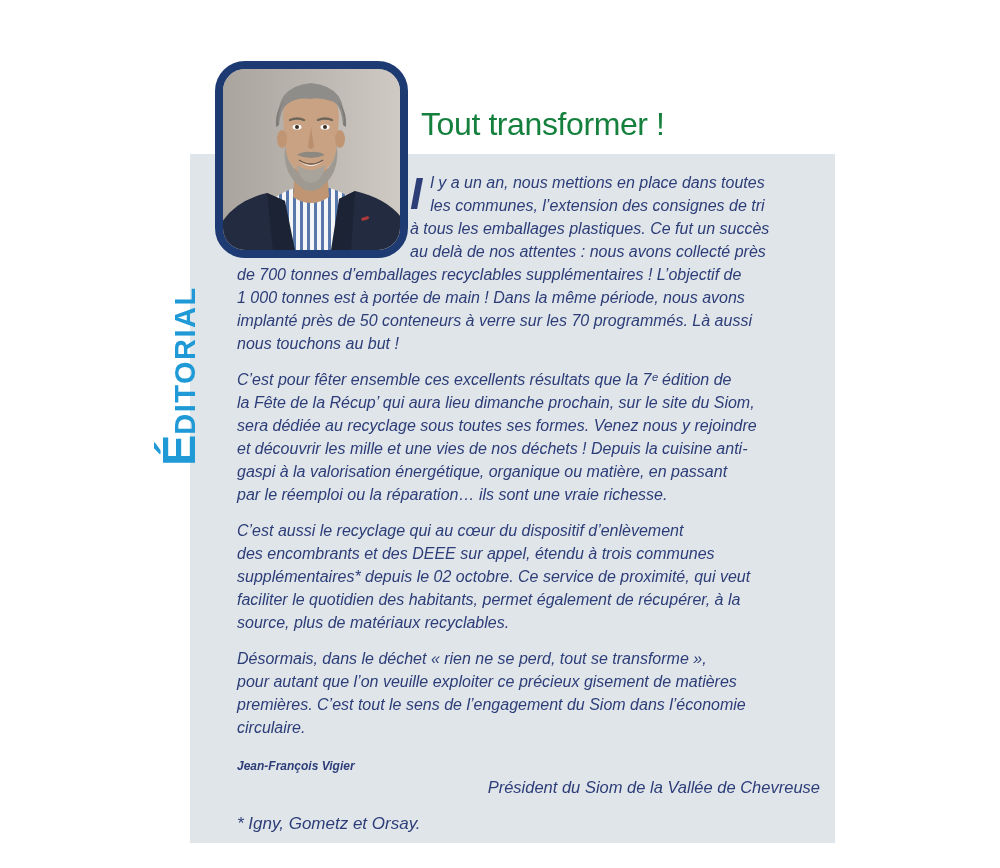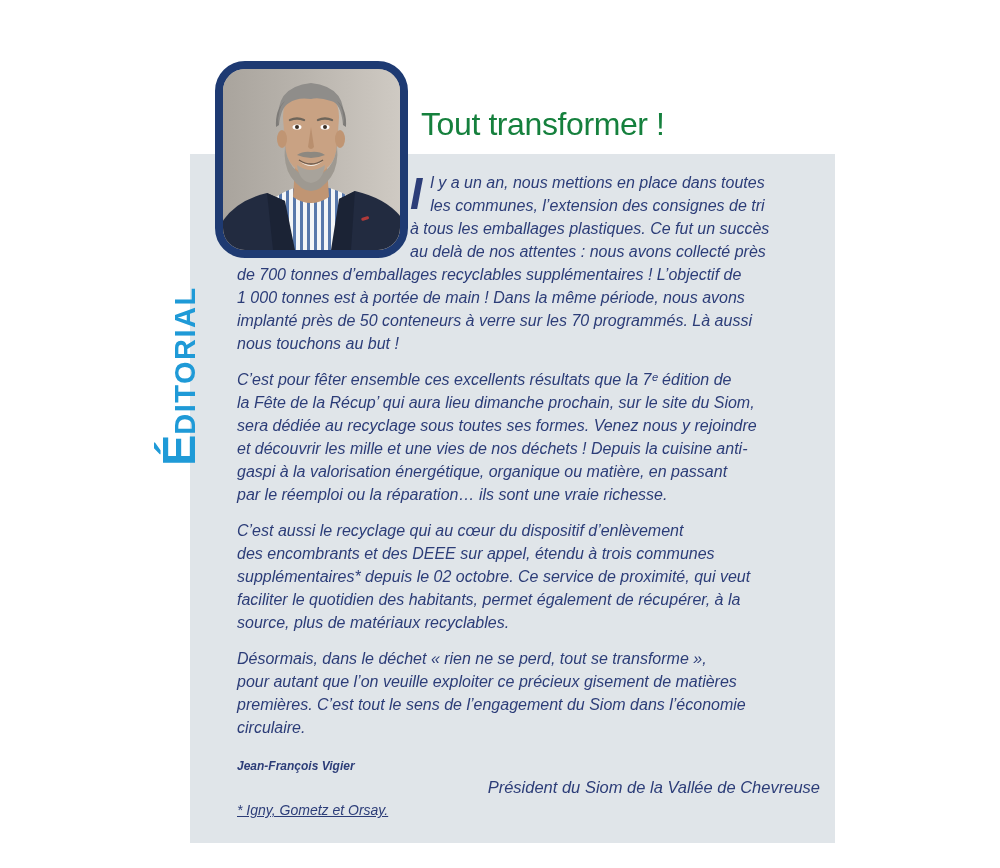--- a/index.html
+++ b/index.html
@@ -48,21 +48,21 @@
   .ptext { white-space:pre-line;margin-top:27px; }
   .photo-spacer { float:left; width:173px; height:87px; }
   .dropcap {
     float:left; font-size:44px; line-height:41px; height:43px;
     font-weight:700; font-style:italic; color:#2c3d78; margin:2px 8px 0 0;
   }
 
   .signature { margin-top:16px; font-style:italic; color:#2c3d78; }
   .sig-name { font-size:12px; font-weight:700; line-height:22px; }
   .sig-role { font-size:16.5px; line-height:21px;text-align:right; }
-  .sig-note { font-size:14px; line-height:20px; margin-top:2px;text-decoration:underline; }
+  .sig-note { font-size:17px; line-height:20px; margin-top:16px; }
 </style>
 </head>
 <body>
 
 <div class="canvas">
 
   <div class="gray-panel">
     <div class="panel-content article-text">
 
       <p class="para first">

